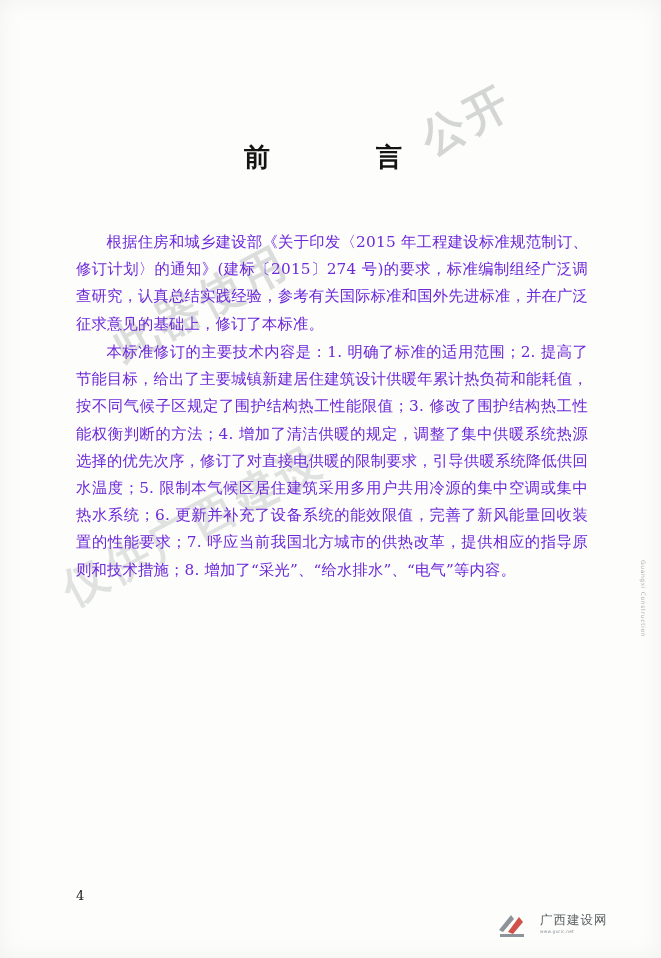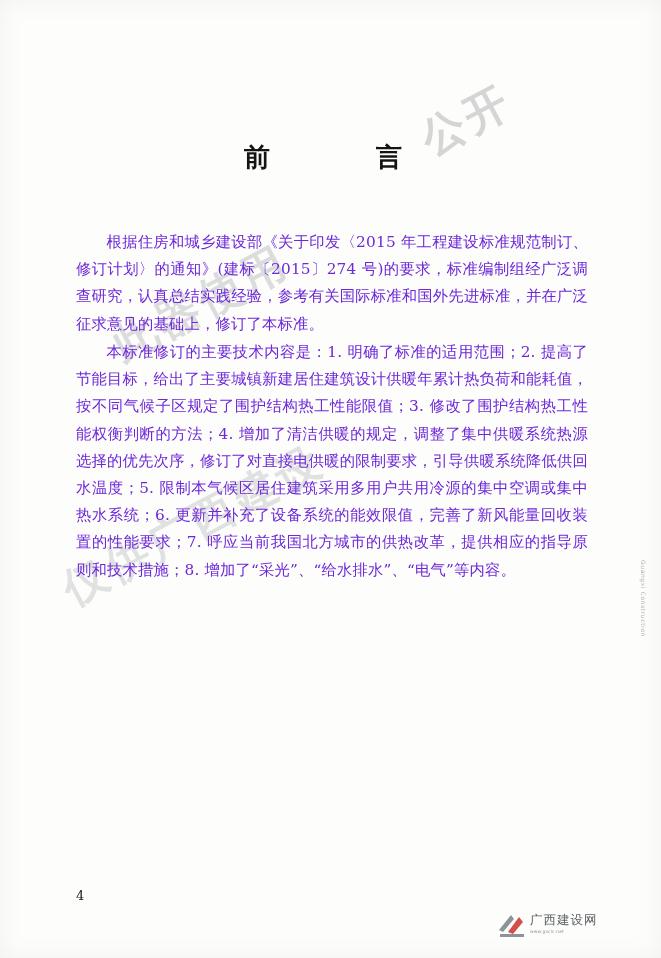--- a/index.html
+++ b/index.html
@@ -105,21 +105,21 @@
     color: rgba(125,130,135,0.22);
   }
   
   .logo {
     position: absolute;
     right: 24px;
     bottom: 18px;
     width: 140px;
     display: flex;
     align-items: flex-start;
-    gap: 3px;
+    gap: 13px;
     opacity: 0.85;
   }
   .logo-mark {
     width: 30px;
     height: 30px;
     position: relative;
     flex: 0 0 auto;
   }
   .logo-text-wrap {
     display: flex;

